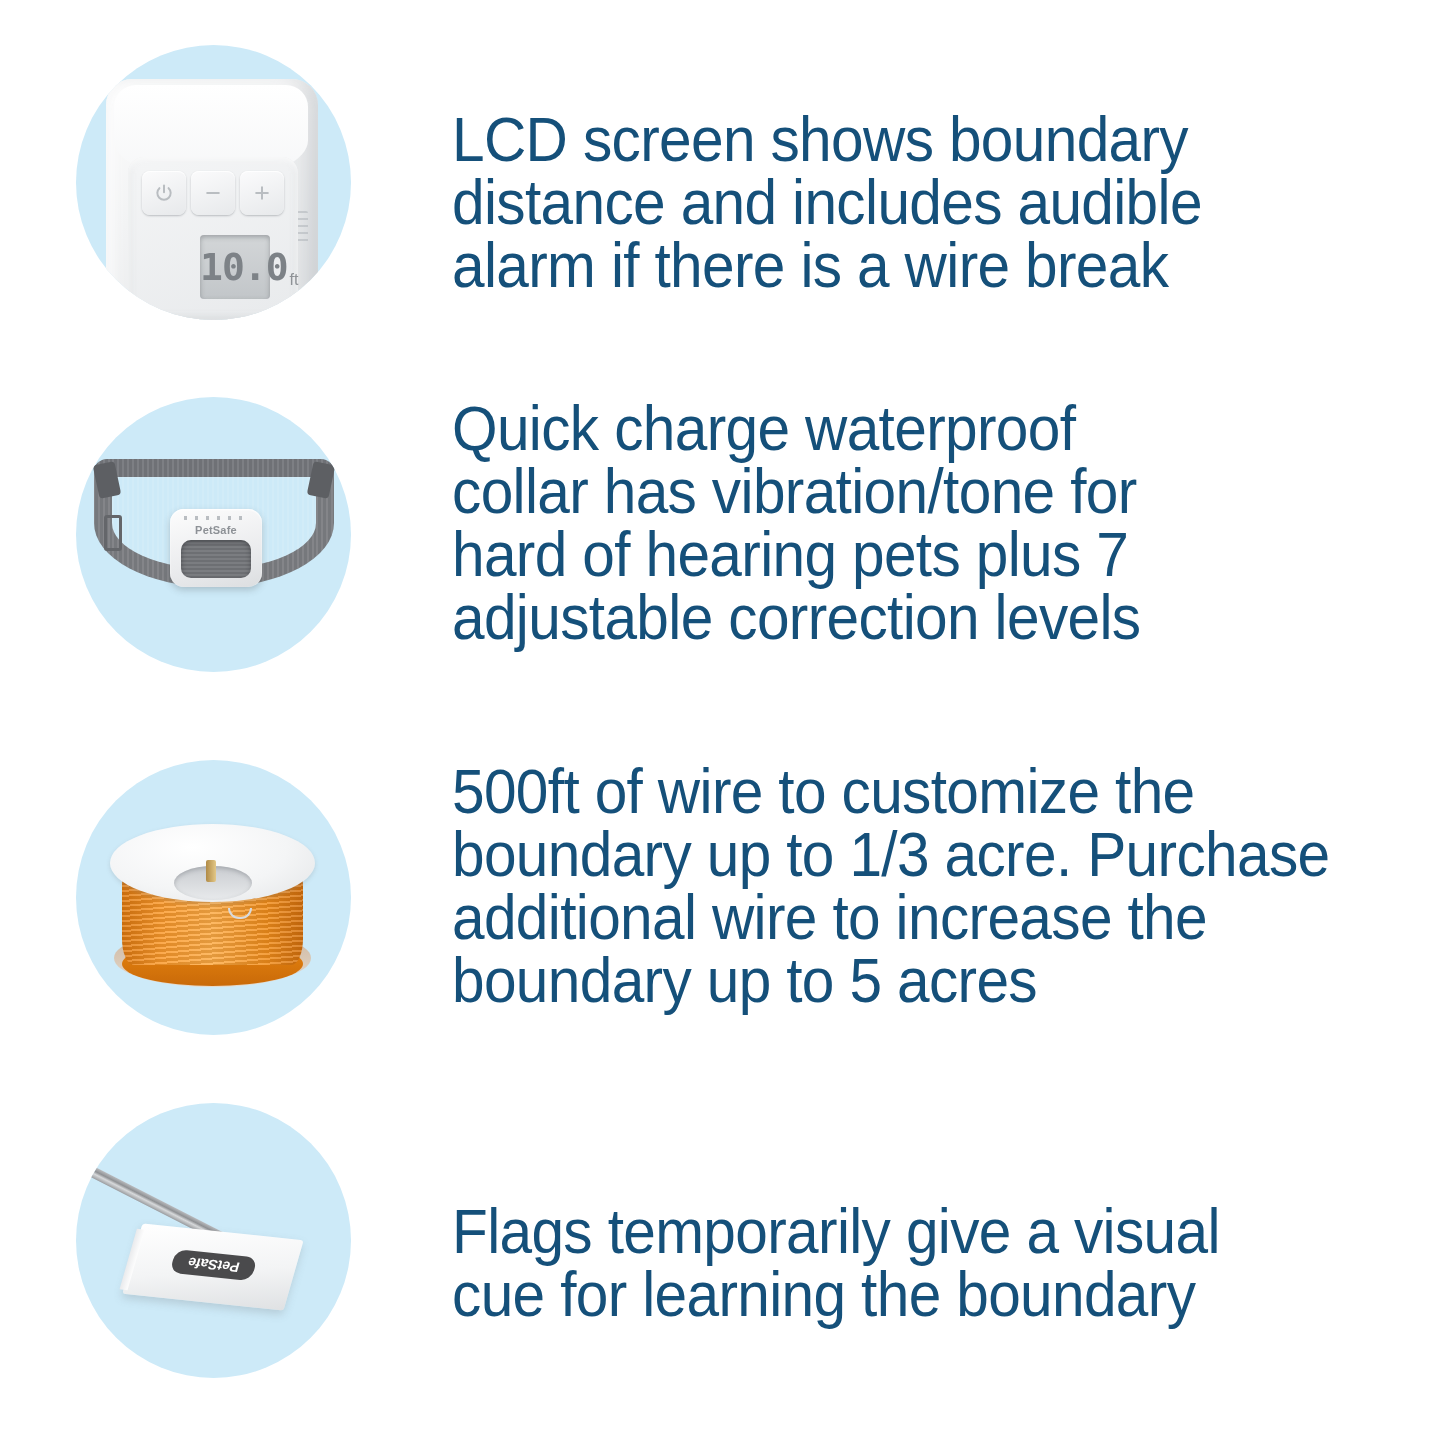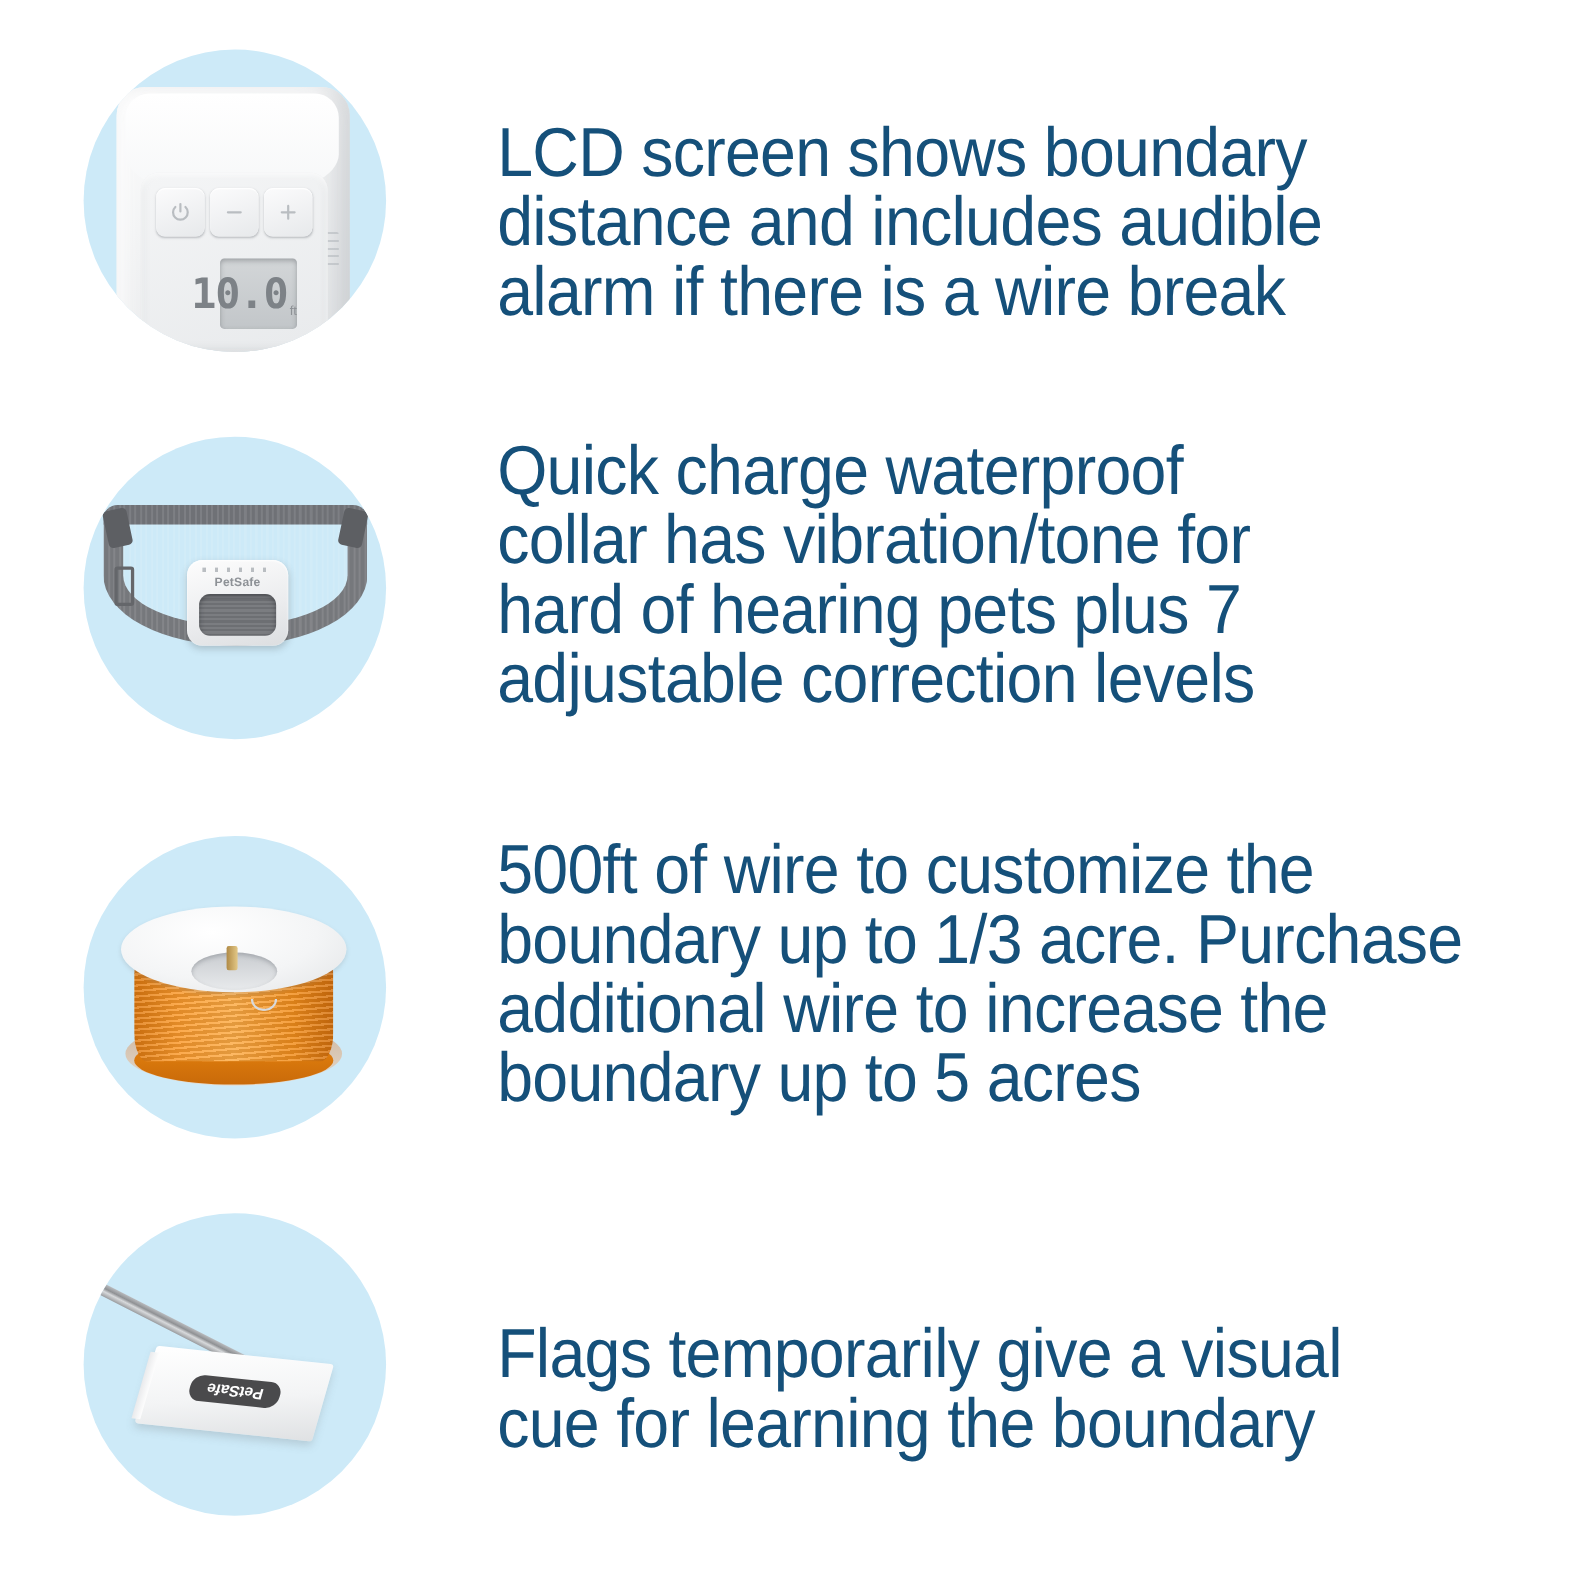--- a/index.html
+++ b/index.html
@@ -115,33 +115,33 @@
     font-size: 22px;
     line-height: 1;
   }
   .tx-btn svg { display: block; }
   .tx-lcd-frame {
     position: absolute;
     left: 28px; right: 28px; top: 78px; height: 64px;
     border-radius: 4px;
     background: linear-gradient(180deg,#d3d6d8,#c2c6c9);
     box-shadow: inset 0 2px 5px rgba(90,95,100,.45);
-    display: flex; align-items: center; justify-content: flex-end; margin-left: 44px;
+    display: flex; align-items: center; justify-content: space-between; margin-left: 44px;
   }
   .tx-lcd-value {
     font-family: "DejaVu Sans Mono", monospace;
     font-size: 38px;
     font-weight: 700;
     color: #7d8287;
     letter-spacing: -1px;
     line-height: 1;
   }
   .tx-lcd-unit {
     font-family: "Liberation Sans", sans-serif;
-    font-size: 12px;
+    font-size: 16px;
     color: #8e9296;
     align-self: flex-end;
     padding-bottom: 10px;
     padding-left: 2px;
   }
   .tx-vents {
     position: absolute;
     right: 10px; top: 132px;
     width: 16px; height: 34px;
     background: repeating-linear-gradient(180deg,

